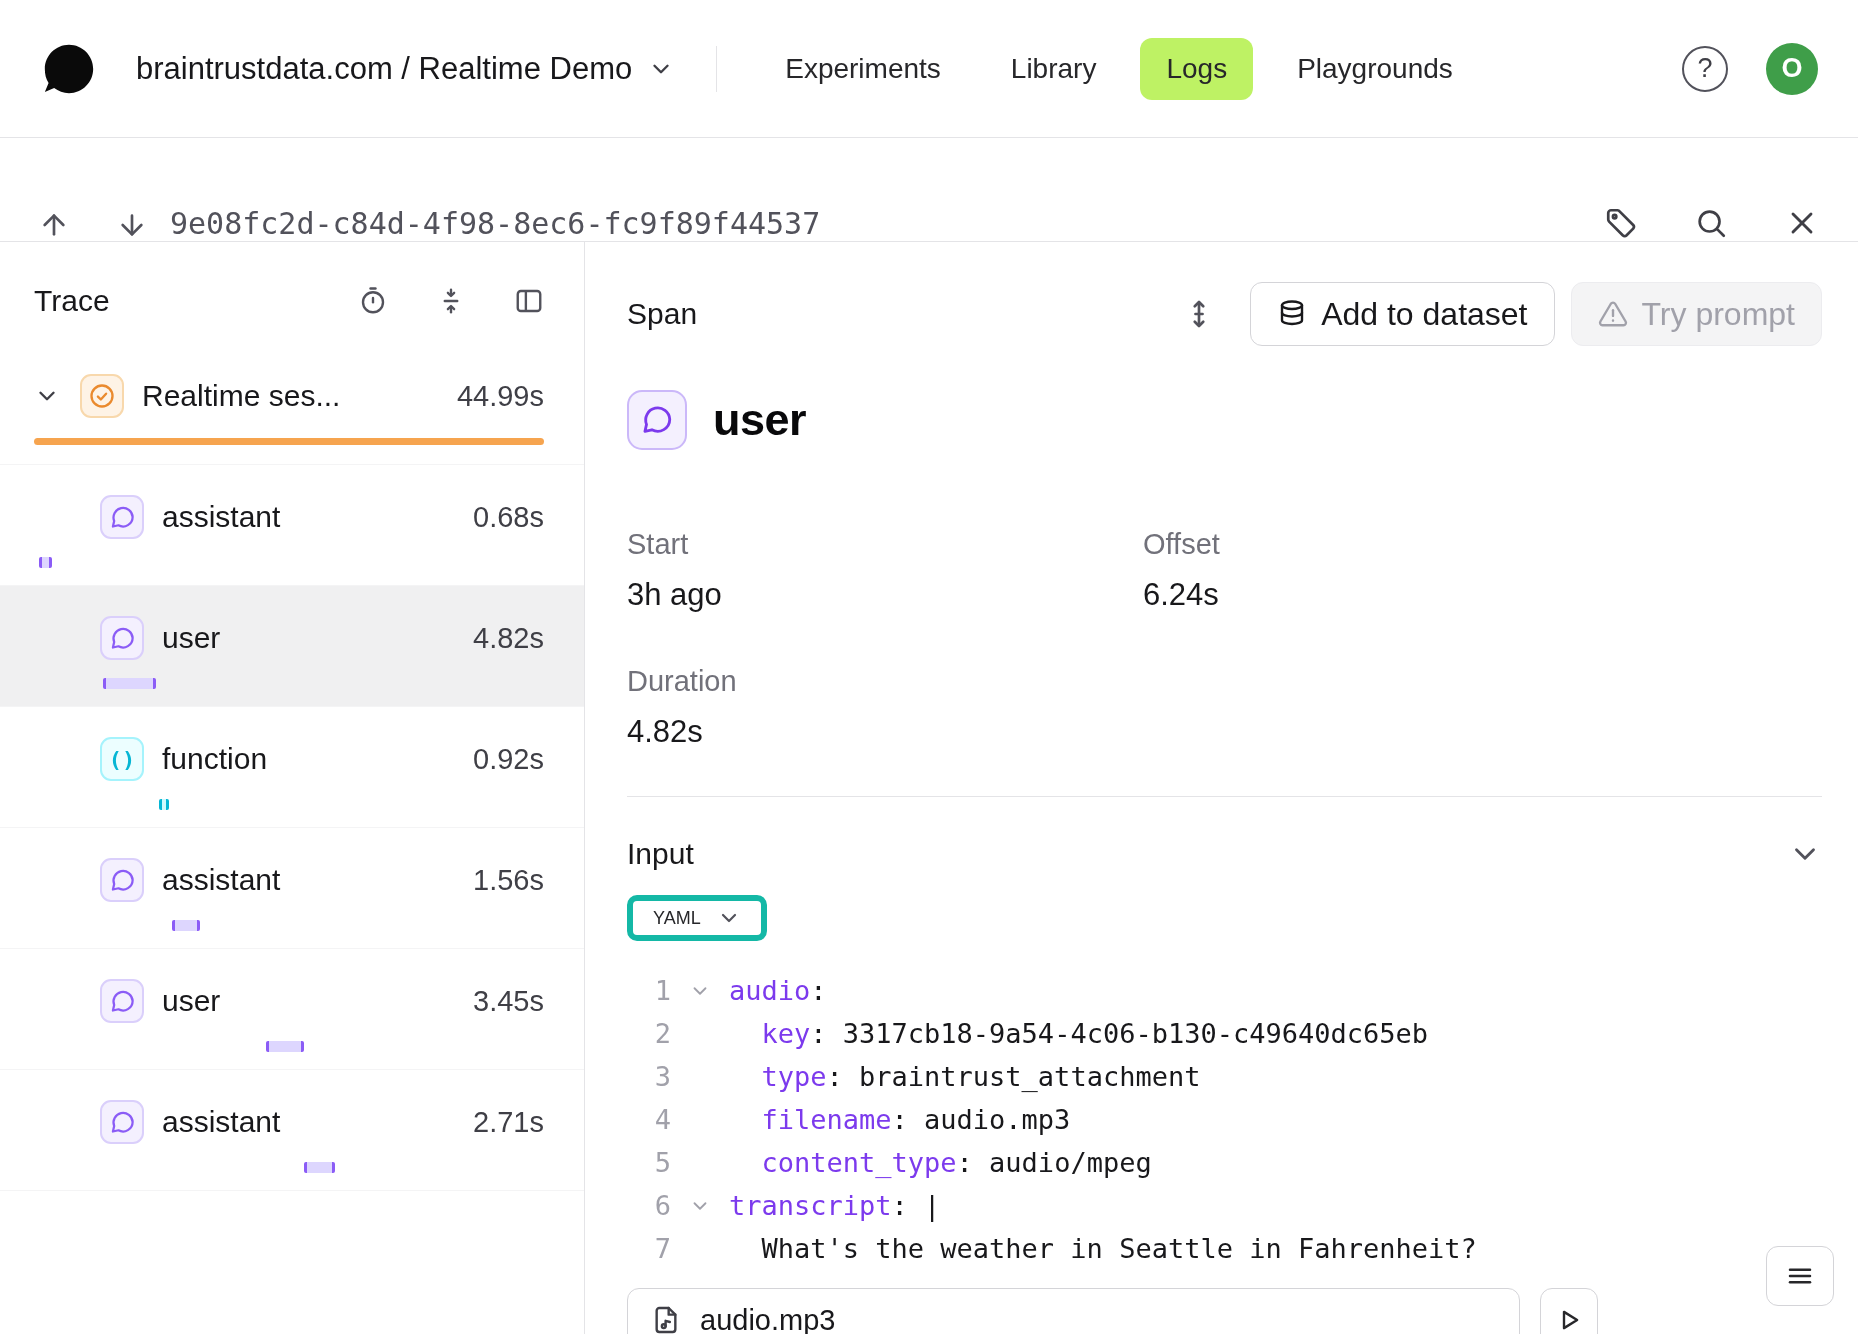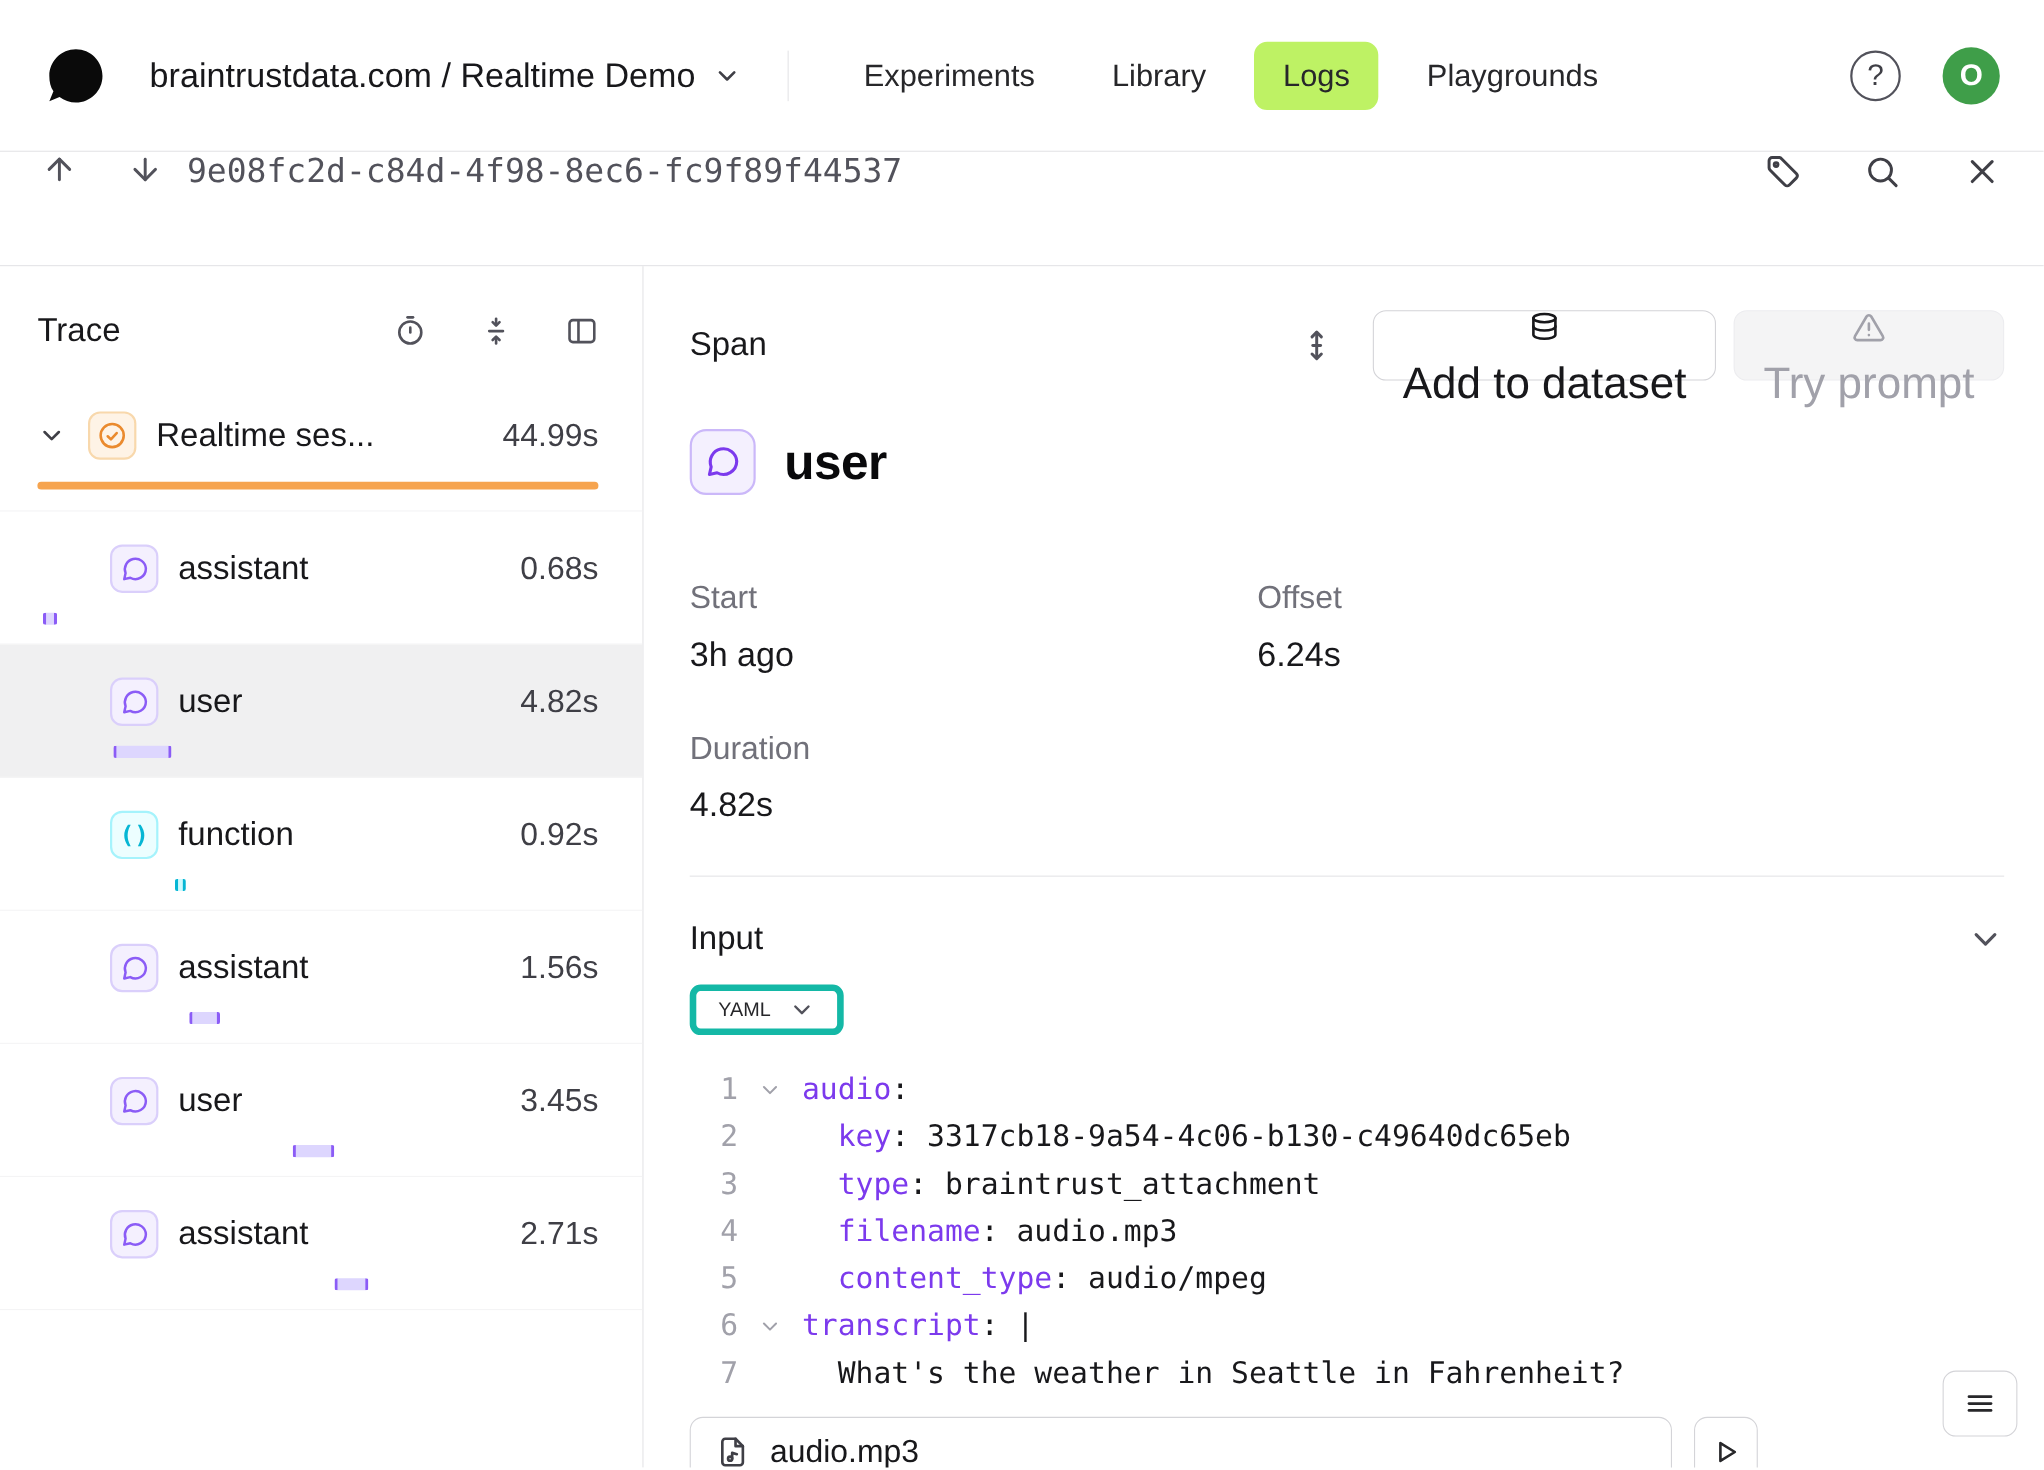--- a/index.html
+++ b/index.html
@@ -21,21 +21,21 @@
   .nav-item { font-size: 28px; color: #27272a; padding: 15px 26px; border-radius: 12px; }
   .nav-item.active { background: #bef264; }
   .nav-right { display: flex; align-items: center; gap: 38px; }
   .help-btn { width: 46px; height: 46px; border: 2px solid #52525b; border-radius: 50%;
     font-size: 27px; color: #3f3f46; display: flex; align-items: center; justify-content: center; }
   .avatar { width: 52px; height: 52px; border-radius: 50%; background: #3f9e49; color: #fff;
     font-size: 27px; font-weight: 700; display: flex; align-items: center; justify-content: center; }
 
   
   .tracebar { height: 104px; border-bottom: 1px solid #e4e4e7; display: flex;
-    align-items: flex-start; padding: 0 38px; }
+    align-items: flex-end; padding: 0 38px; }
   .tb-left { display: flex; align-items: center; gap: 46px; color: #52525b; }
   .trace-id { margin-left: 22px; font-family: "DejaVu Sans Mono", monospace;
     font-size: 30px; color: #52525b; }
   .tb-spacer { flex: 1; }
   .tb-right { display: flex; align-items: center; gap: 56px; color: #3f3f46; }
   .icon-btn { display: flex; align-items: center; justify-content: center; }
 
   
   .content { display: flex; height: 1092px; }
 
@@ -65,21 +65,21 @@
   .trace-bar.cyan { background: #cffafe; border-left: 3px solid #06b6d4; border-right: 3px solid #06b6d4; }
   .trace-bar.orange { background: #f6a44f; height: 7px; border-radius: 4px; top: 2px; }
 
   
   .span-panel { flex: 1; position: relative; padding: 40px 36px 0 42px; overflow: hidden; }
   .span-head { display: flex; align-items: center; }
   .span-head-title { font-size: 30px; color: #18181b; }
   .span-head .spacer { flex: 1; }
   .drag-btn { color: #52525b; margin-right: 34px; }
   .btn { display: inline-flex; align-items: center; gap: 14px; height: 64px; padding: 0 26px;
-    border: 1px solid #d4d4d8; border-radius: 12px; background: #fff; font-size: 40px; color: #18181b; flex-direction: column; }
+    border: 1px solid #d4d4d8; border-radius: 12px; background: #fff; font-size: 32px; color: #18181b; }
   .btn + .btn { margin-left: 16px; }
   .btn.muted { background: #f4f4f5; border-color: #ececef; color: #a1a1aa; }
 
   .span-title-row { display: flex; align-items: center; gap: 26px; margin-top: 44px; }
   .span-title-icon { width: 60px; height: 60px; border-radius: 15px; background: #f4f0fe;
     border: 2px solid #cbb8f9; color: #7c3aed; display: flex; align-items: center; justify-content: center; }
   .span-title { font-size: 45px; font-weight: 700; letter-spacing: -0.5px; color: #09090b; }
 
   .meta-grid { display: grid; grid-template-columns: 516px 1fr; row-gap: 52px; margin-top: 78px; }
   .meta-label { font-size: 29px; color: #71717a; }

